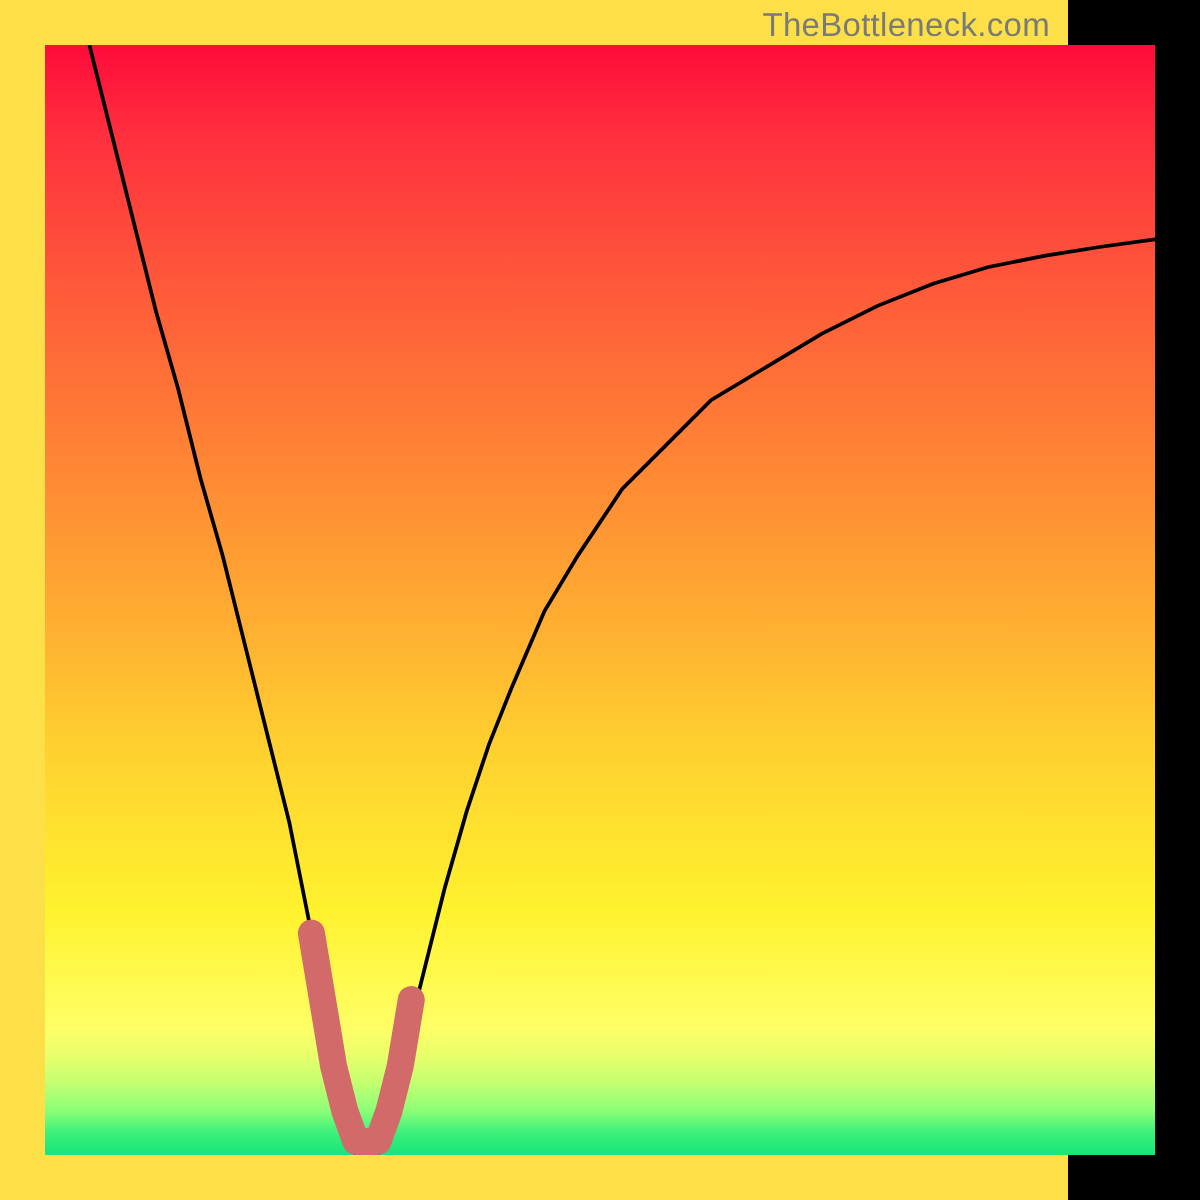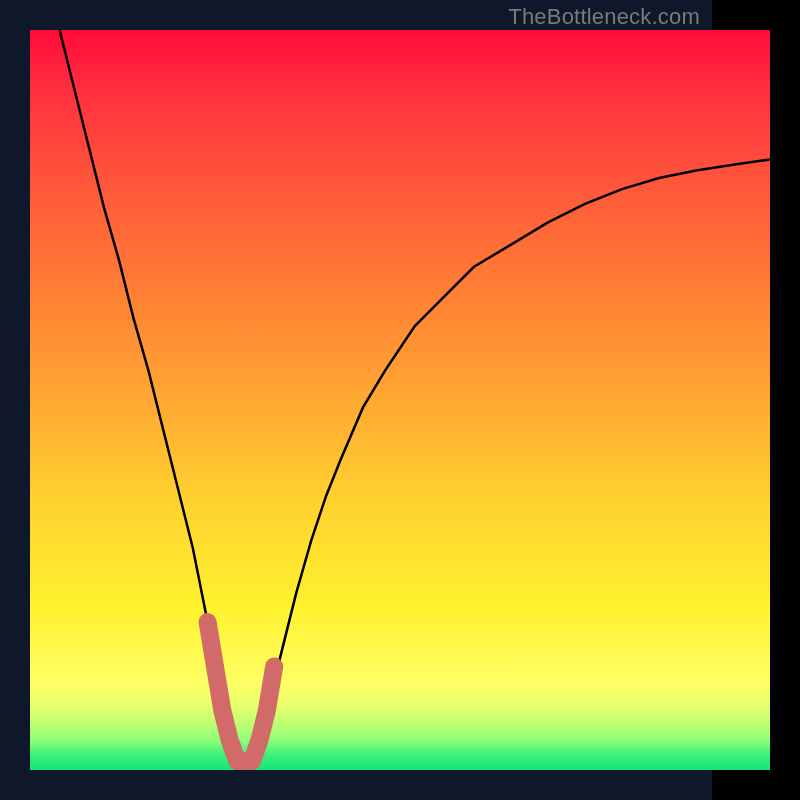--- a/index.html
+++ b/index.html
@@ -10,21 +10,21 @@
     background: #000;
     overflow: hidden;
     font-family: Arial, Helvetica, sans-serif;
   }
   .frame {
     position: absolute;
     left: 0;
     top: 0;
     width: 712px;
     height: 800px;
-    background: #0f172a;
+    background: #fde047;
   }
   .plot-area {
     position: absolute;
     left: 30px;
     top: 30px;
     width: 740px;
     height: 740px;
     
     background: linear-gradient(
       to bottom,

